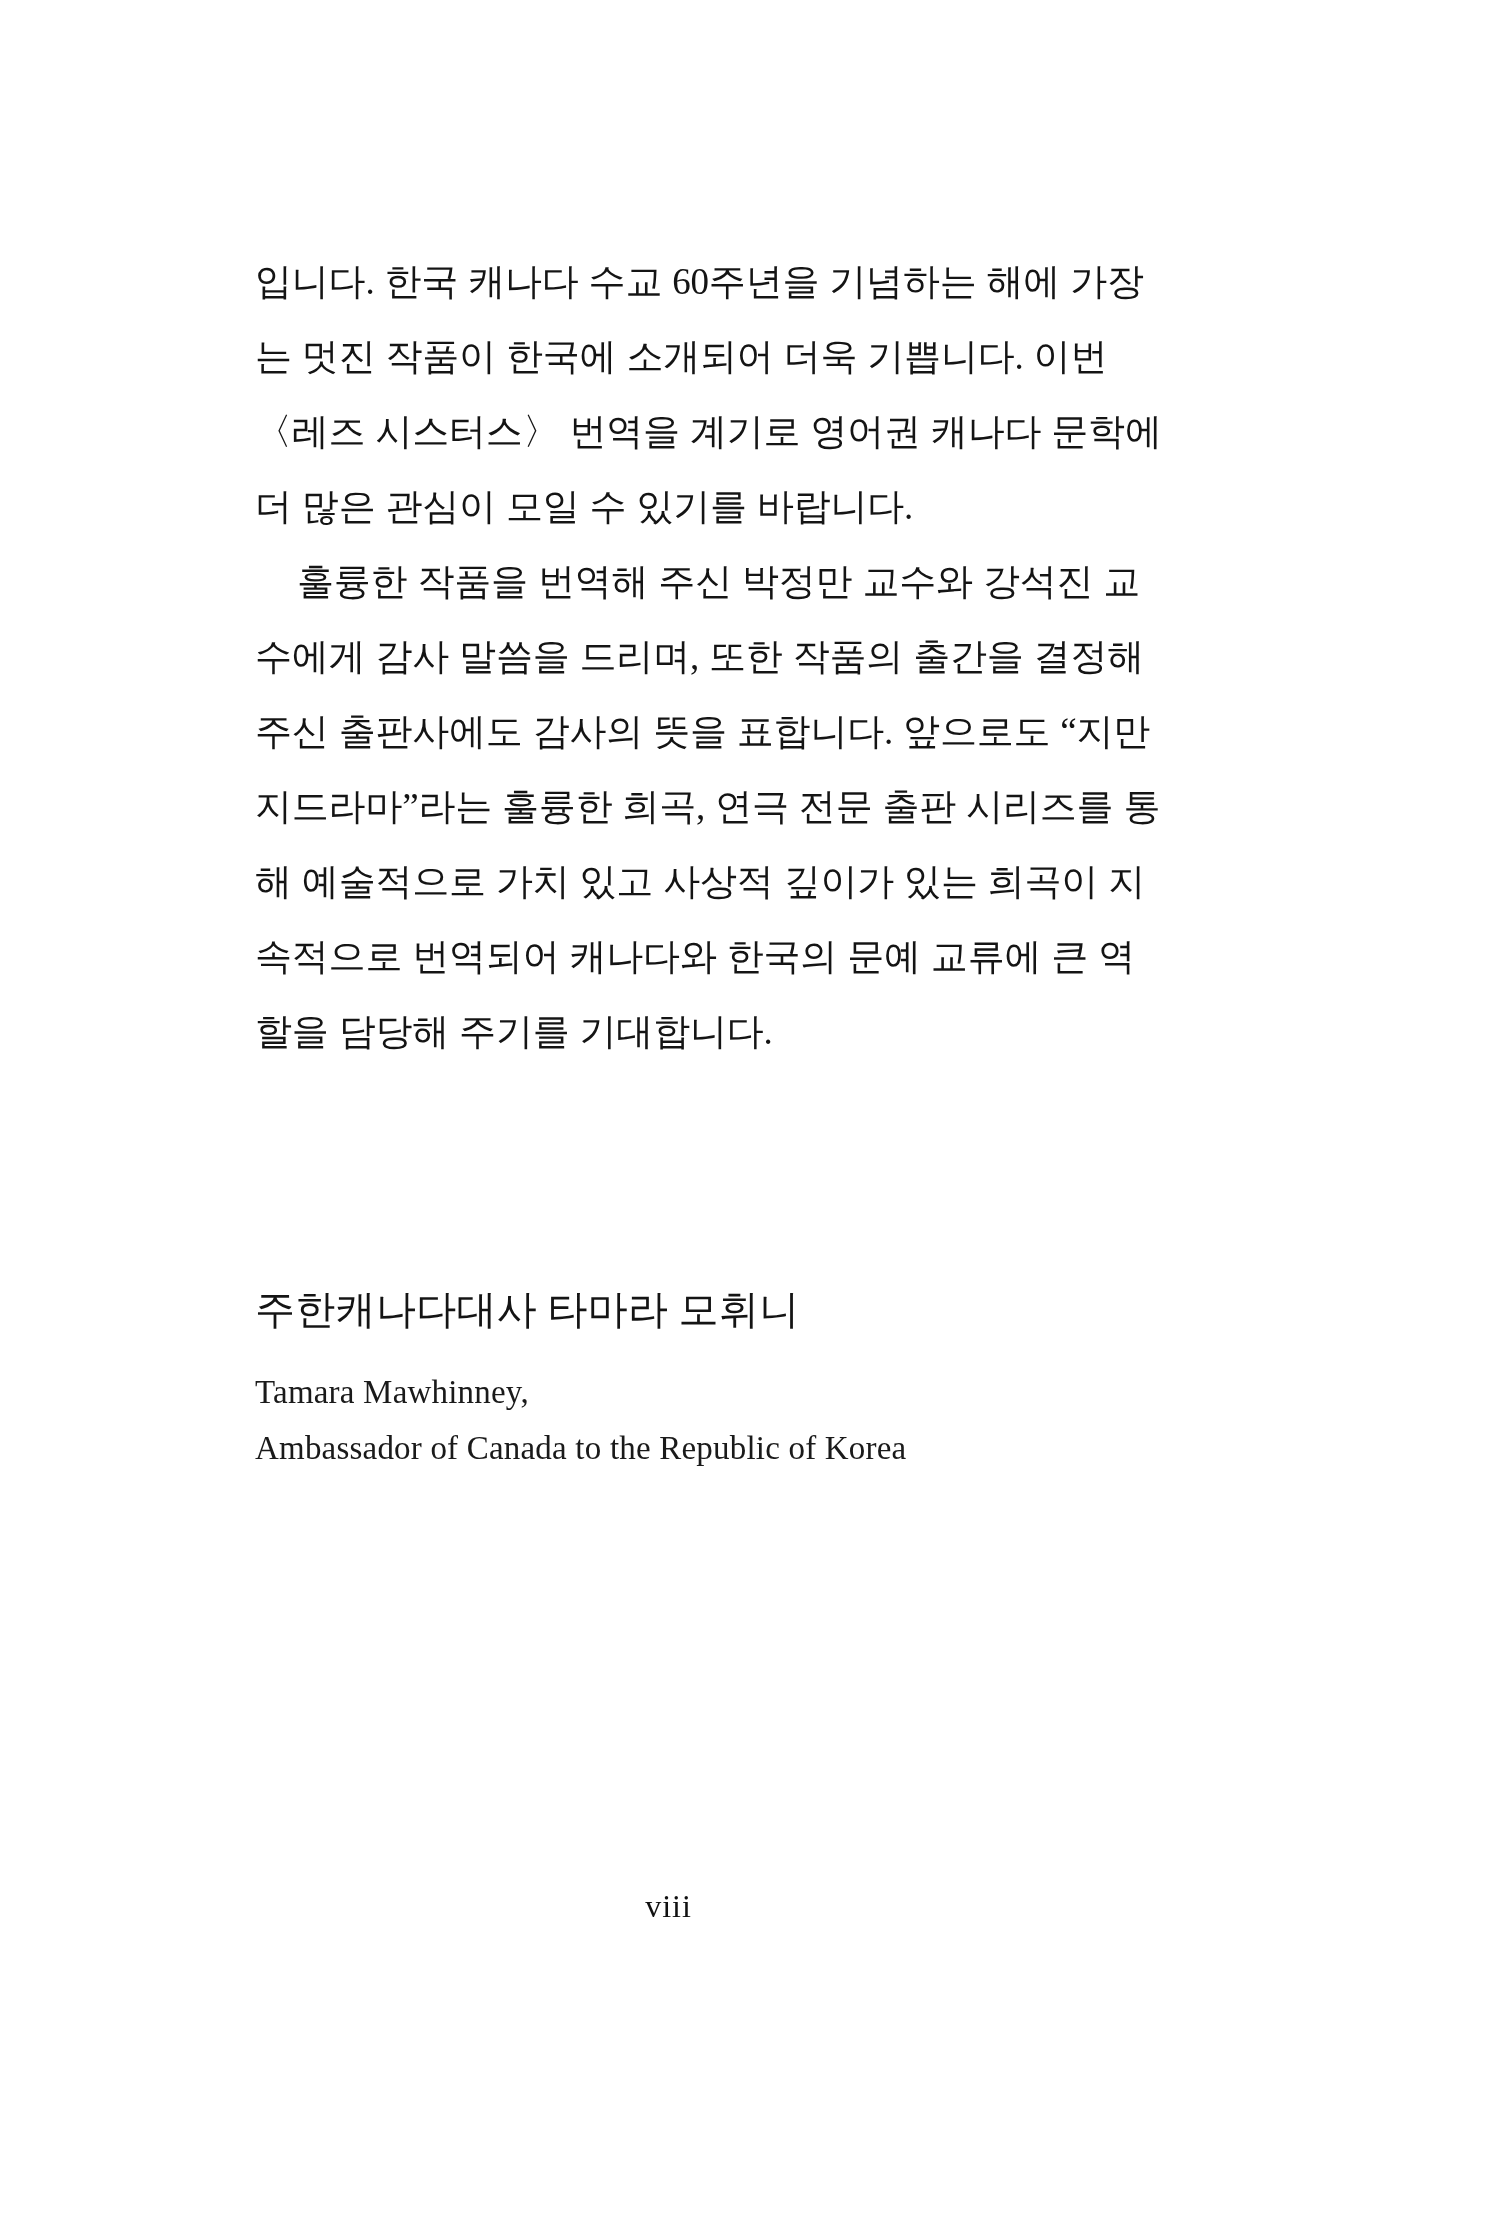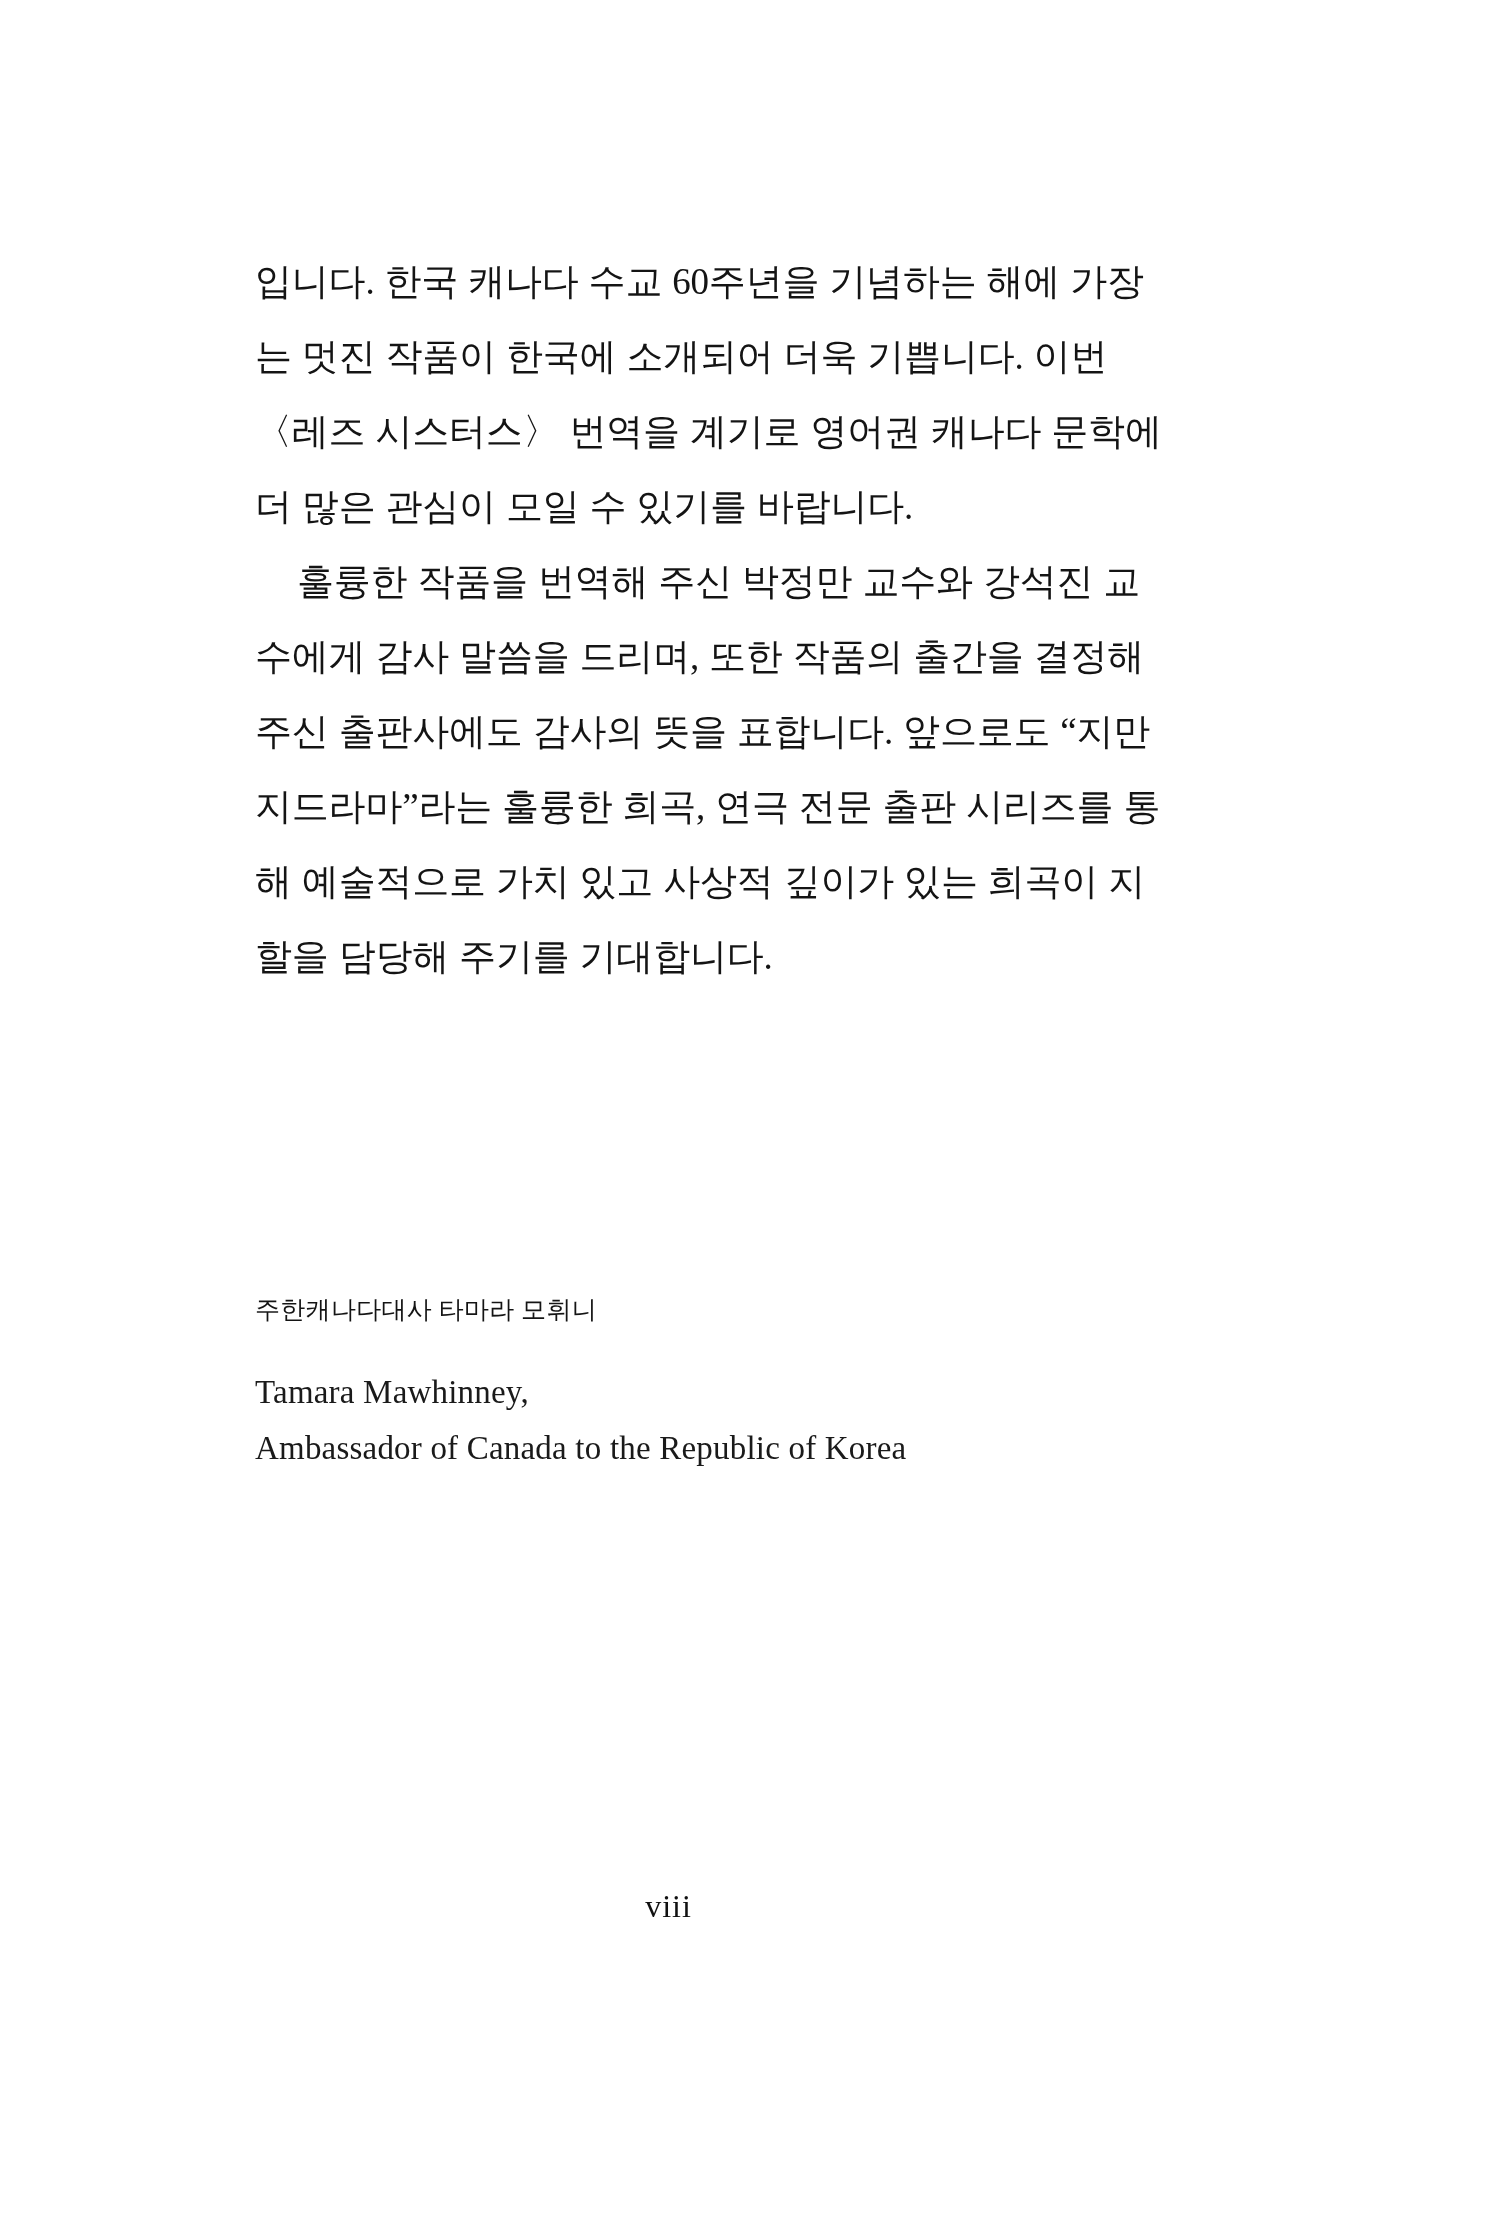--- a/index.html
+++ b/index.html
@@ -51,21 +51,21 @@
 
   
   .signature {
     position: absolute;
     left: 255px;
     top: 1278px;
     width: 936px;
   }
 
   .sig-korean {
-    font-size: 25px;
+    font-size: 40px;
     line-height: 48px;
     color: #141414;
     margin: 0 0 30px 0;
     letter-spacing: 0.3px;
   }
 
   .sig-latin {
     font-size: 33px;
     line-height: 56px;
     color: #1a1a1a;
@@ -110,20 +110,21 @@
       <span class="line">〈레즈 시스터스〉 번역을 계기로 영어권 캐나다 문학에</span>
       <span class="line">더 많은 관심이 모일 수 있기를 바랍니다.</span>
     </p>
 
     <p class="para indented">
       <span class="line">훌륭한 작품을 번역해 주신 박정만 교수와 강석진 교</span>
       <span class="line">수에게 감사 말씀을 드리며, 또한 작품의 출간을 결정해</span>
       <span class="line">주신 출판사에도 감사의 뜻을 표합니다. 앞으로도 “지만</span>
       <span class="line">지드라마”라는 훌륭한 희곡, 연극 전문 출판 시리즈를 통</span>
       <span class="line">해 예술적으로 가치 있고 사상적 깊이가 있는 희곡이 지</span>
+      <span class="line">속적으로 번역되어 캐나다와 한국의 문예 교류에 큰 역</span>
       <span class="line">할을 담당해 주기를 기대합니다.</span>
     </p>
 
   </div>
 
   <div class="signature">
     <div class="sig-korean">주한캐나다대사 타마라 모휘니</div>
     <div class="sig-latin">Tamara Mawhinney,</div>
     <div class="sig-latin">Ambassador of Canada to the Republic of Korea</div>
   </div>

